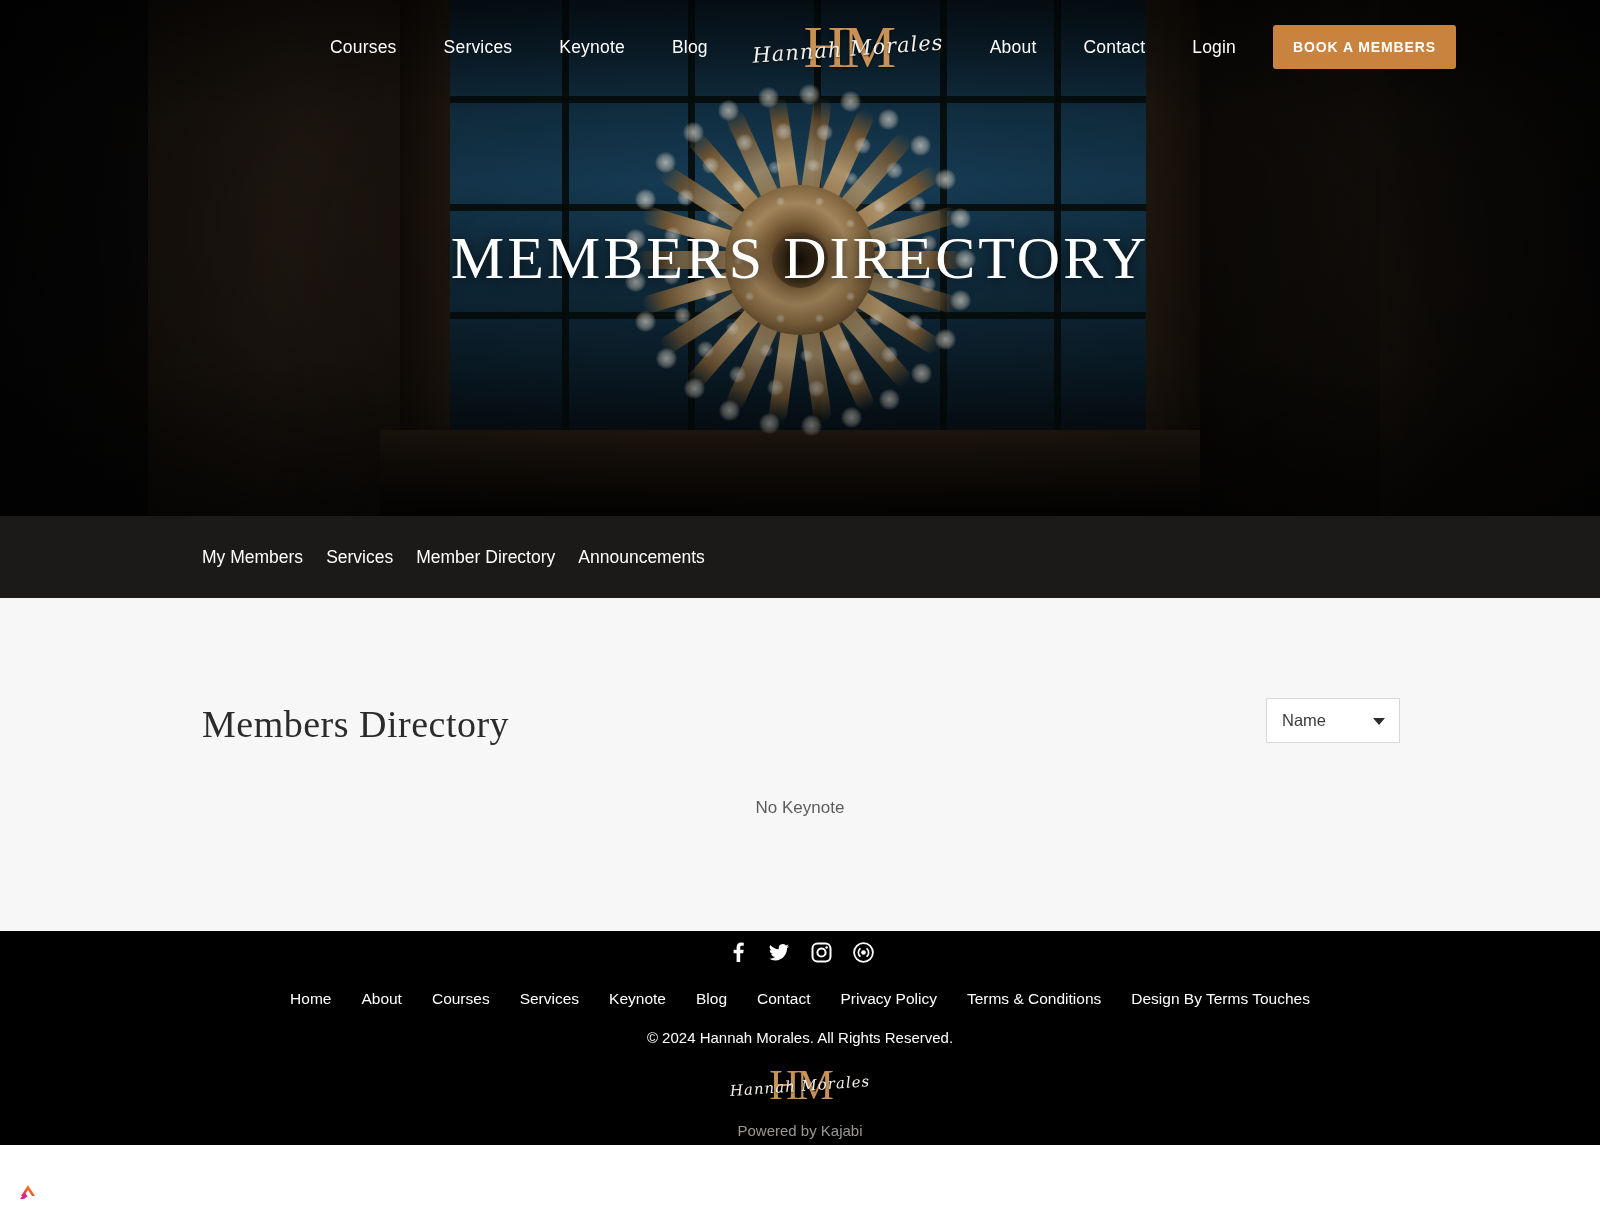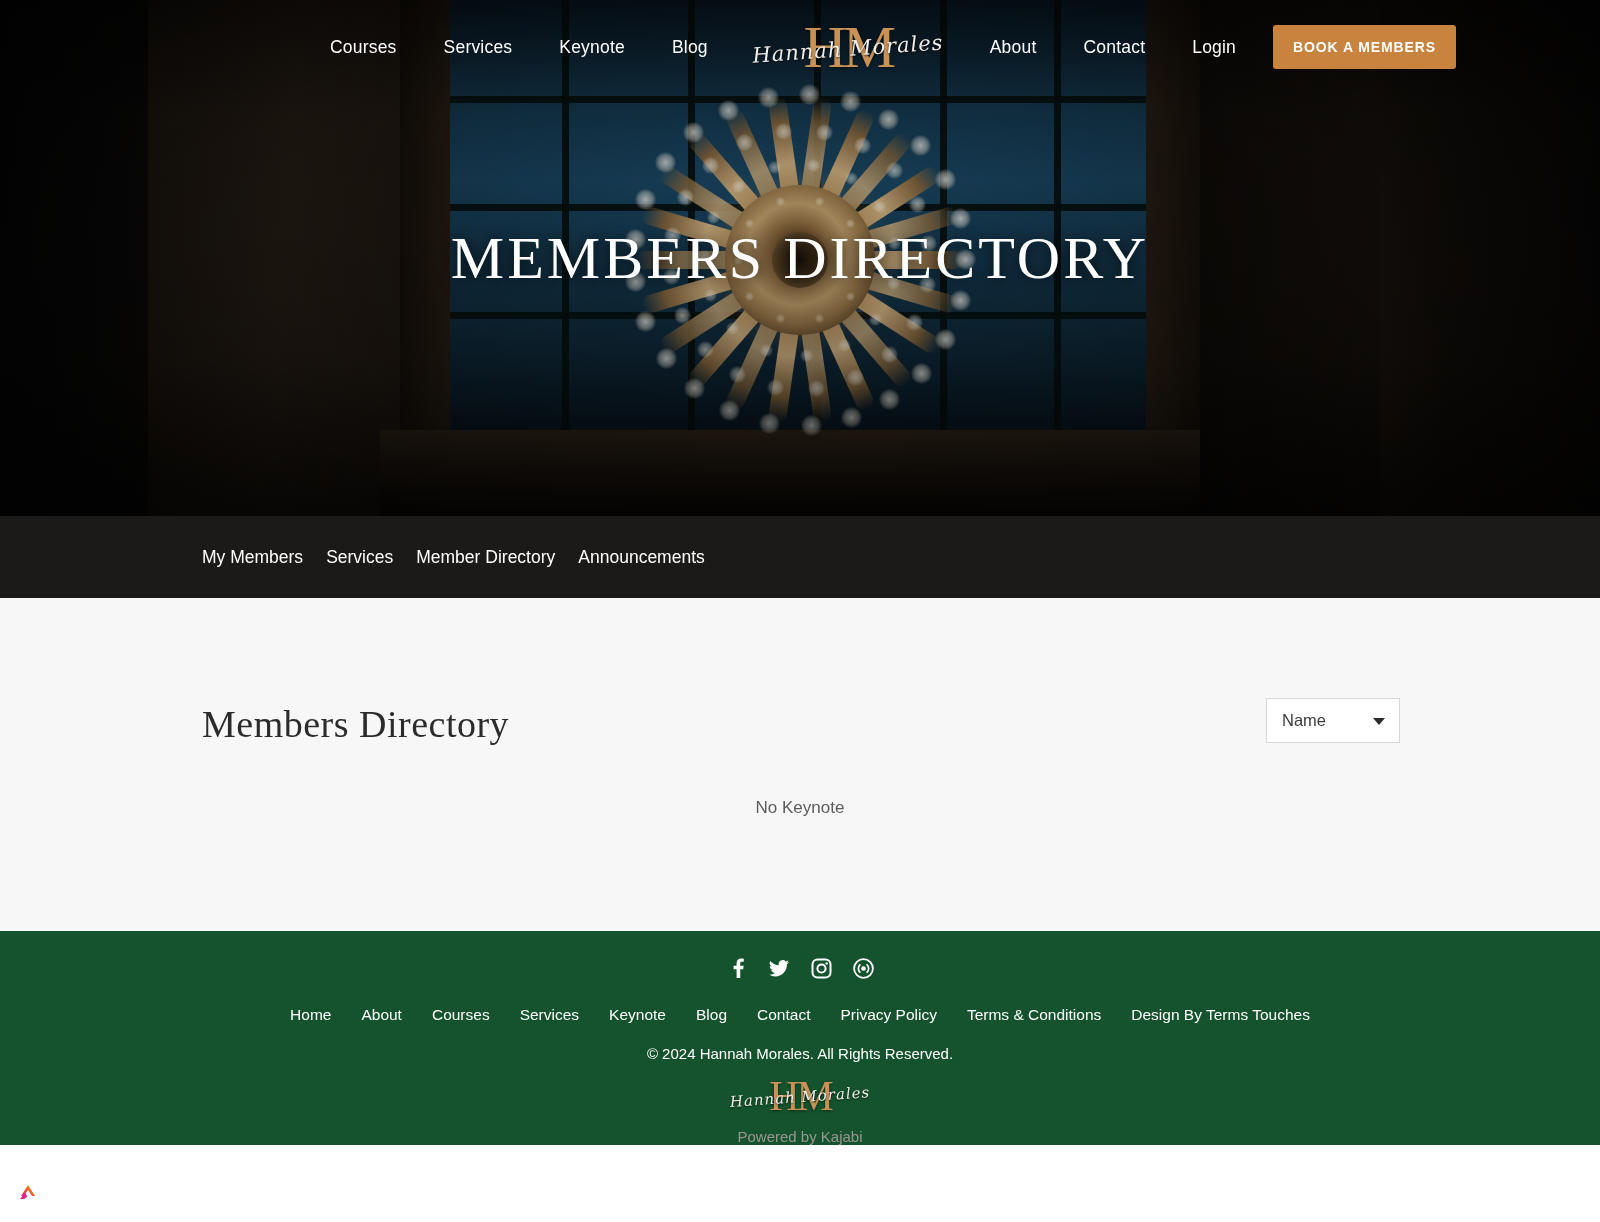--- a/index.html
+++ b/index.html
@@ -227,23 +227,23 @@
   .search-box::placeholder{ color:#b6b6b6; }
   .no-results{
     position:absolute; left:0; top:200px; width:100%;
     text-align:center;
     font-size:17px; color:#5d5d5d;
   }
 
   
   .footer{
     width:1600px; height:214px;
-    background:#14532d;
+    background:#000000;
     display:flex; flex-direction:column; align-items:center;
-    padding-top:26px;
+    padding-top:10px;
   }
   .socials{ display:flex; align-items:center; gap:21px; }
   .soc{ cursor:pointer; display:flex; }
   .soc svg{ display:block; }
   .footer-links{
     margin-top:27px;
     display:flex; align-items:center; gap:0;
   }
   .footer-links a{
     color:#ffffff; font-size:15.5px; text-decoration:none;

